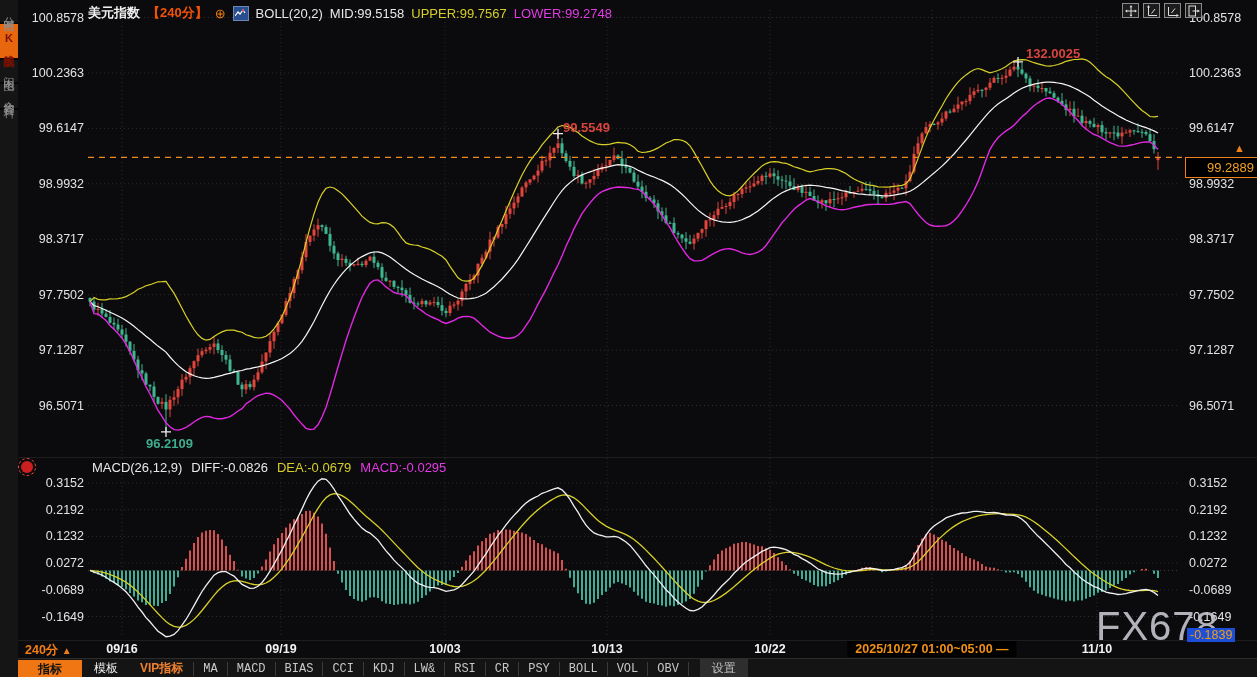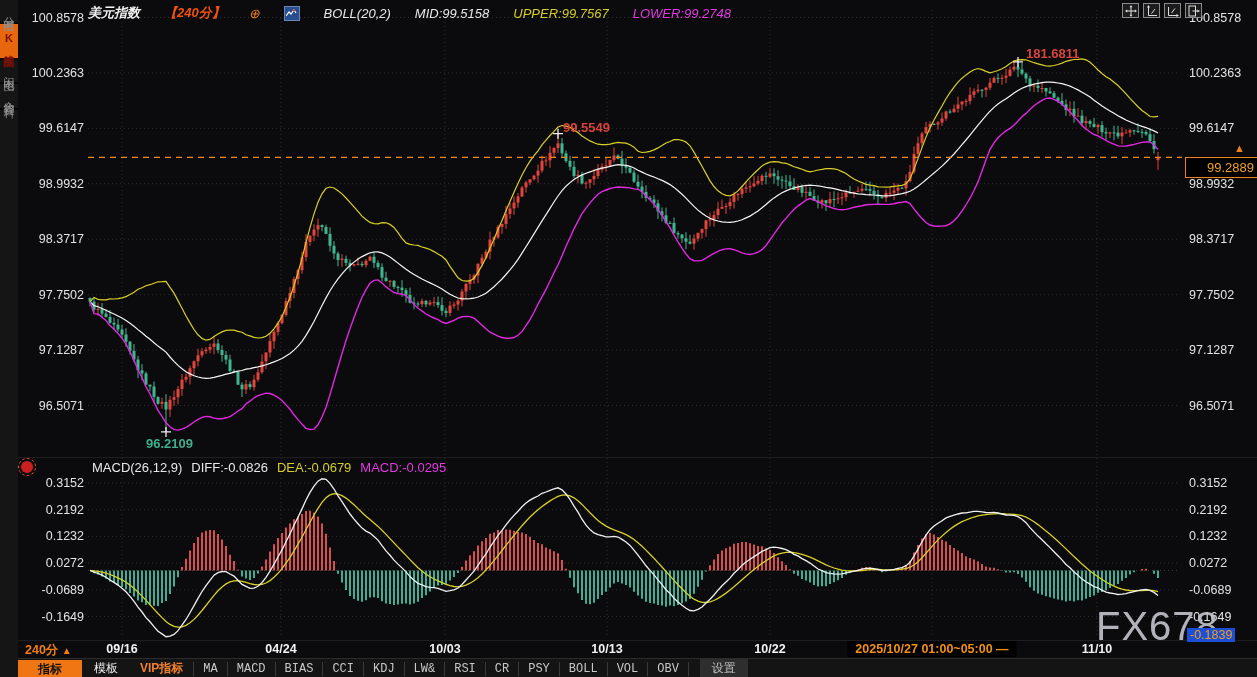--- a/index.html
+++ b/index.html
@@ -6,22 +6,22 @@
   #app{position:relative;width:1257px;height:677px;background:#0b0b0d;overflow:hidden;
        font-family:"Liberation Sans",sans-serif;color:#ddd;}
   #chart-svg{position:absolute;left:0;top:0;}
   
   .side{position:absolute;left:0;top:0;width:18px;height:677px;background:#151515;z-index:6;}
   .side .tab{writing-mode:vertical-rl;text-orientation:upright;width:18px;color:#8f8f8f;
        font-size:11px;line-height:18px;padding:8px 0;text-align:center;letter-spacing:2px;
        border-bottom:2px solid #060606;cursor:pointer;}
   .side .tab.active{background:#e8660e;color:#7a1200;font-weight:bold;}
   
-  .hdr{position:absolute;left:88px;top:4px;display:flex;gap:24px;align-items:center;
-       font-size:13px;z-index:3;white-space:nowrap;font-style:italic;}
+  .hdr{position:absolute;left:88px;top:4px;display:flex;gap:7px;align-items:center;
+       font-size:13px;z-index:3;white-space:nowrap;}
   .hdr .sym{color:#f0f0f0;font-weight:bold;}
   .hdr .per{color:#f2520a;font-weight:bold;}
   .hdr .plus{color:#f07d17;font-size:13px;cursor:pointer;}
   .hdr .mini{width:14px;height:13px;background:#274f8f;border:1px solid #6e86b5;display:inline-flex;
        align-items:center;justify-content:center;}
   .hdr .w{color:#e8e8e8;}
   .hdr .y{color:#d6ce2a;}
   .hdr .m{color:#e23ae2;}
   
   .winctl{position:absolute;left:1122px;top:3px;display:flex;gap:4px;z-index:3;}
@@ -974,21 +974,21 @@
     <span class="wicon">
       <svg width="12" height="12" viewBox="0 0 12 12">
           <rect x="1" y="1" width="6.5" height="10" fill="none" stroke="#ddd"></rect>
           <path d="M4.5 6h5.5" stroke="#ddd"></path>
           <path d="M12 6L9.4 4.5v3z" fill="#ddd"></path>
         </svg>
     </span>
   </div>
 
   <div class="ann ann-h1">99.5549</div>
-  <div class="ann ann-h2">181.6811</div>
+  <div class="ann ann-h2">132.0025</div>
   <div class="ann ann-lo">96.2109</div>
 
   <div class="ptri">▲</div>
   <div class="ptag">99.2889</div>
 
   <div class="macd-ic"></div>
   <div class="macd-hdr">
     <span class="w">MACD(26,12,9)</span>
     <span class="w">DIFF:-0.0826</span>
     <span class="y">DEA:-0.0679</span>
@@ -998,21 +998,21 @@
 
   <div class="wm">FX678</div>
 
   <div class="daterow">
     <span class="period">
       <span>240分</span>
       <span class="tri">▲</span>
     </span>
     <span id="dates"></span>
     <span class="dhl" id="dateHl" style="left: 913.982px; font-weight: bold;">2025/10/27 01:00~05:00 —</span>
-  <span class="dlabel" style="left: 103.97px;">09/16</span><span class="dlabel" style="left: 262.962px;">04/24</span><span class="dlabel" style="left: 427.007px;">10/03</span><span class="dlabel" style="left: 589.01px;">10/13</span><span class="dlabel" style="left: 751.98px;">10/22</span><span class="dlabel" style="left: 1078.99px;">11/10</span></div>
+  <span class="dlabel" style="left: 103.97px;">09/16</span><span class="dlabel" style="left: 262.962px;">09/19</span><span class="dlabel" style="left: 427.007px;">10/03</span><span class="dlabel" style="left: 589.01px;">10/13</span><span class="dlabel" style="left: 751.98px;">10/22</span><span class="dlabel" style="left: 1078.99px;">11/10</span></div>
 
   <div class="toolbar">
     <span class="tb-ind">指标</span>
     <span class="tb-tpl">模板</span>
     <span class="tb-vip">VIP指标</span>
     <span id="tbItems" style="display:flex;height:27px;align-items:center;">
         <span class="tb-item">MA</span>
         <span class="tb-item">MACD</span>
         <span class="tb-item">BIAS</span>
         <span class="tb-item">CCI</span>

